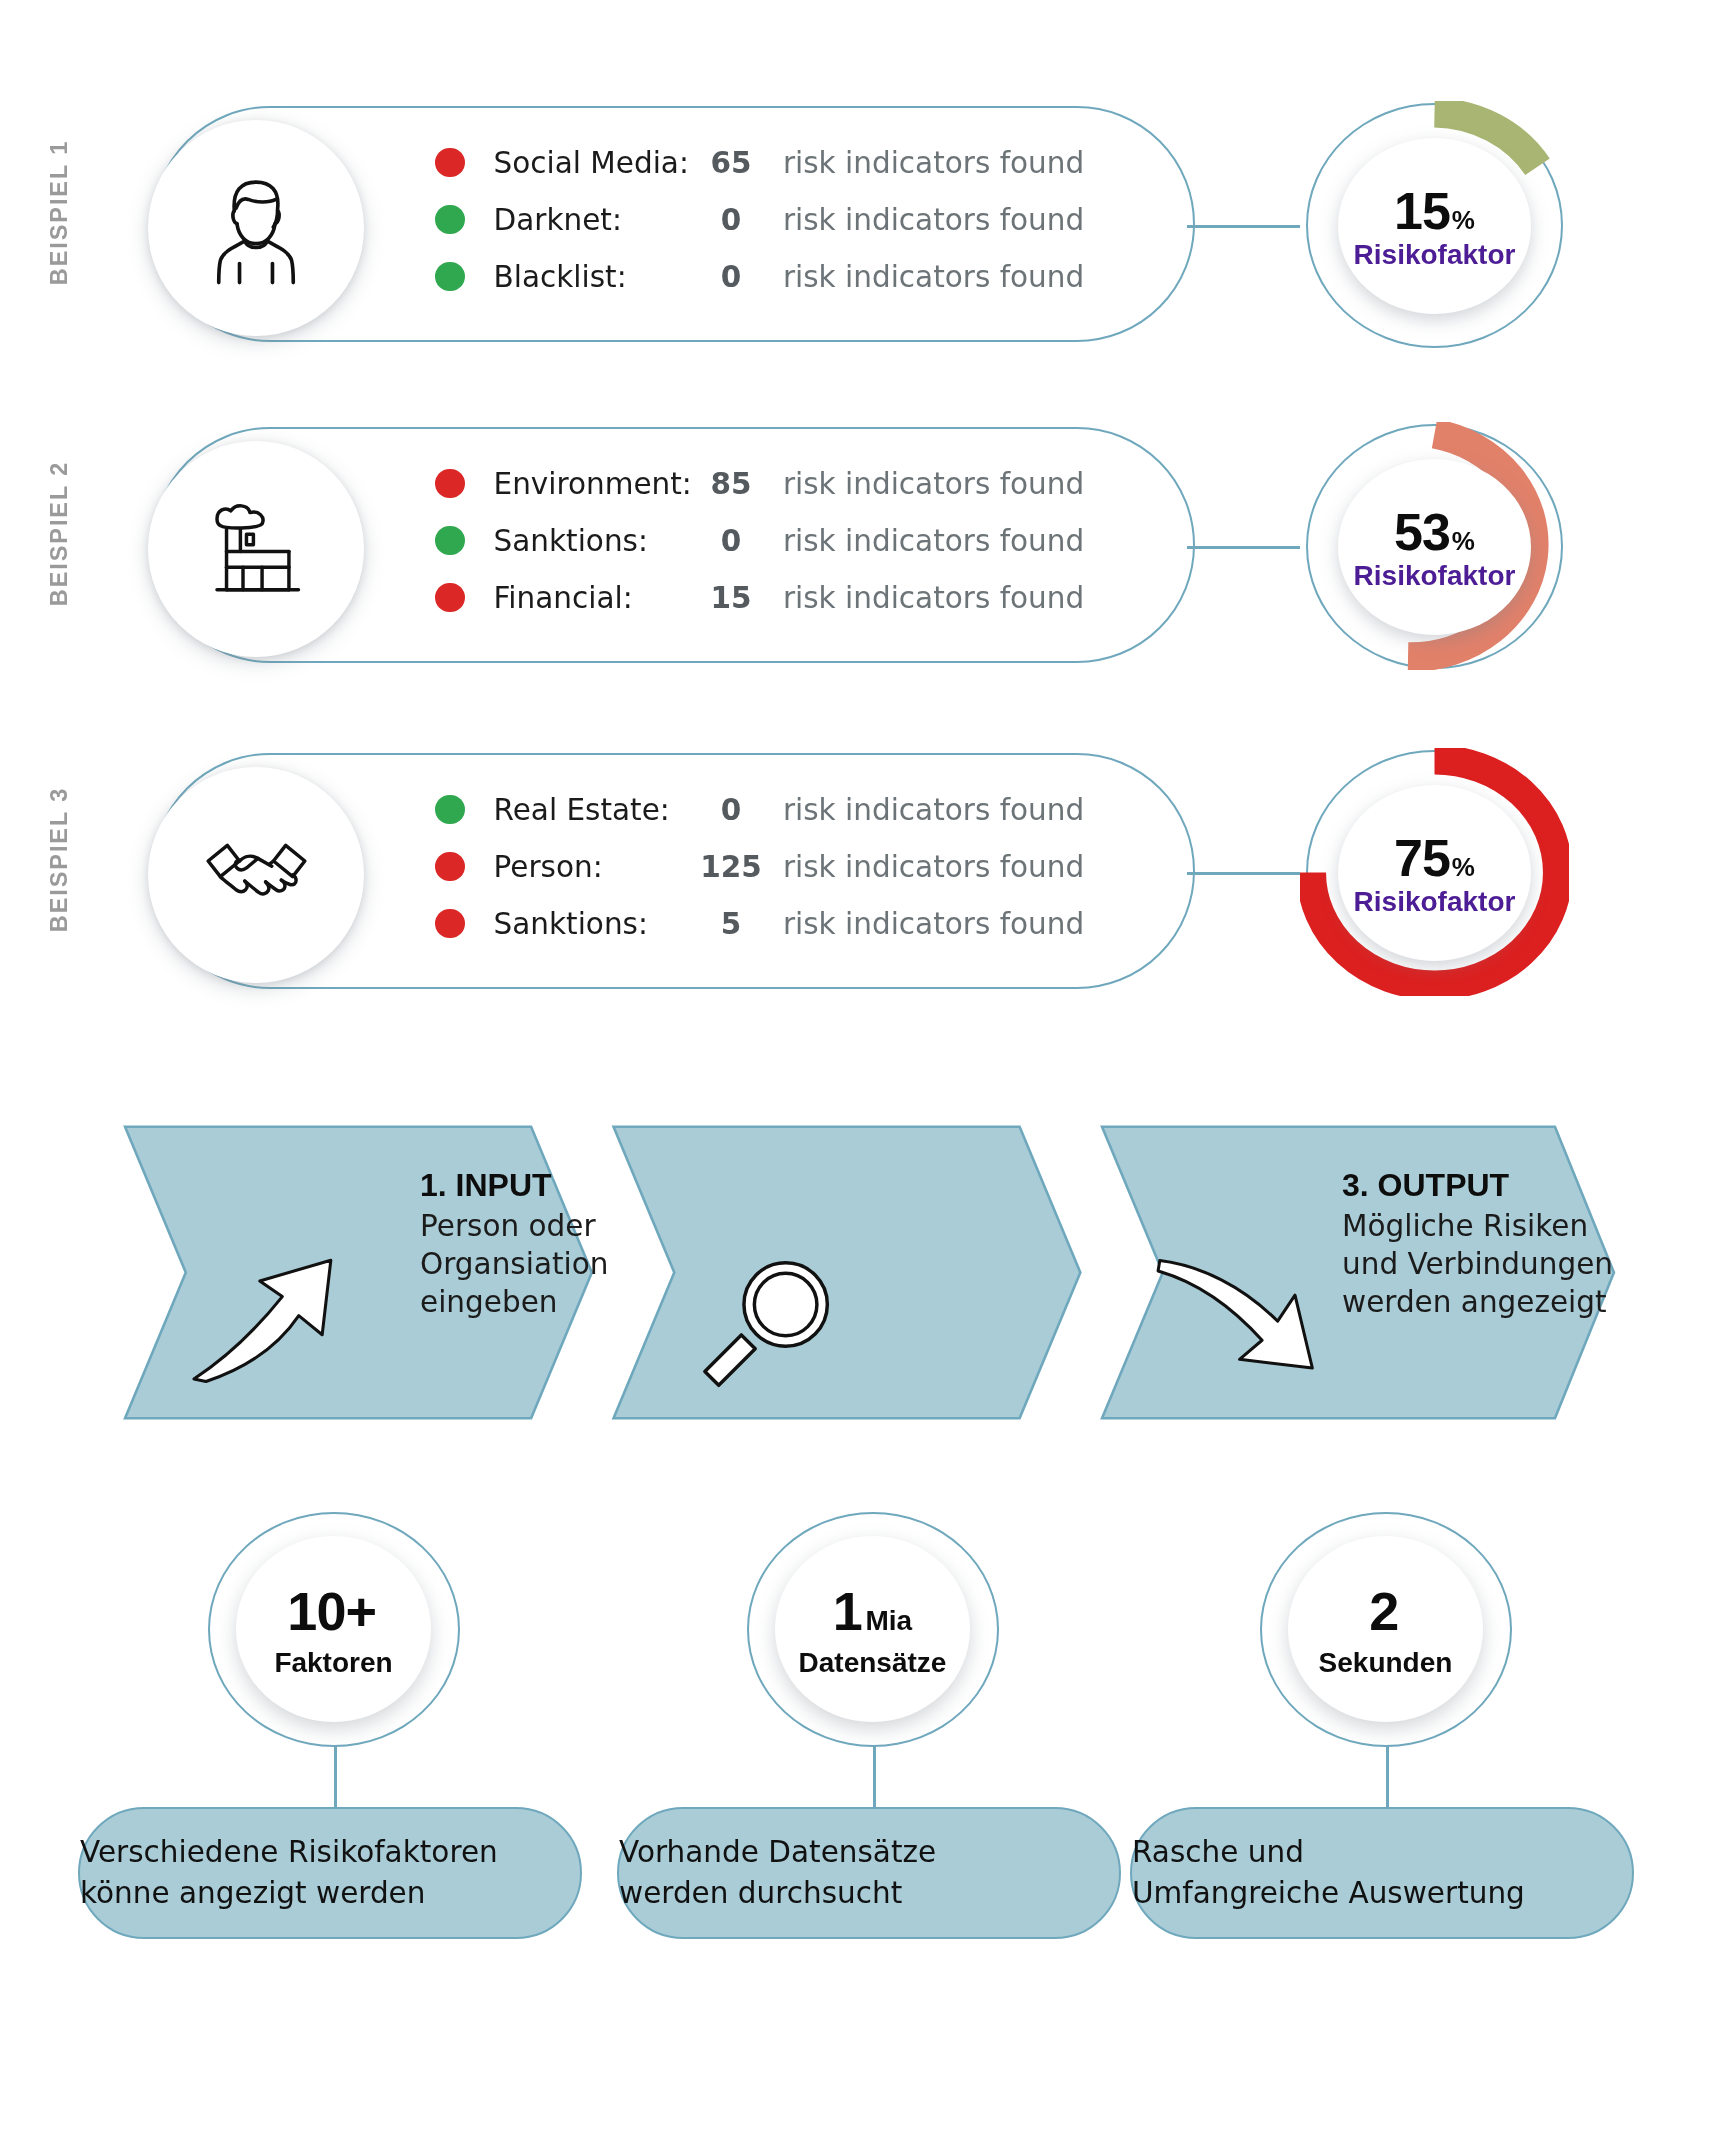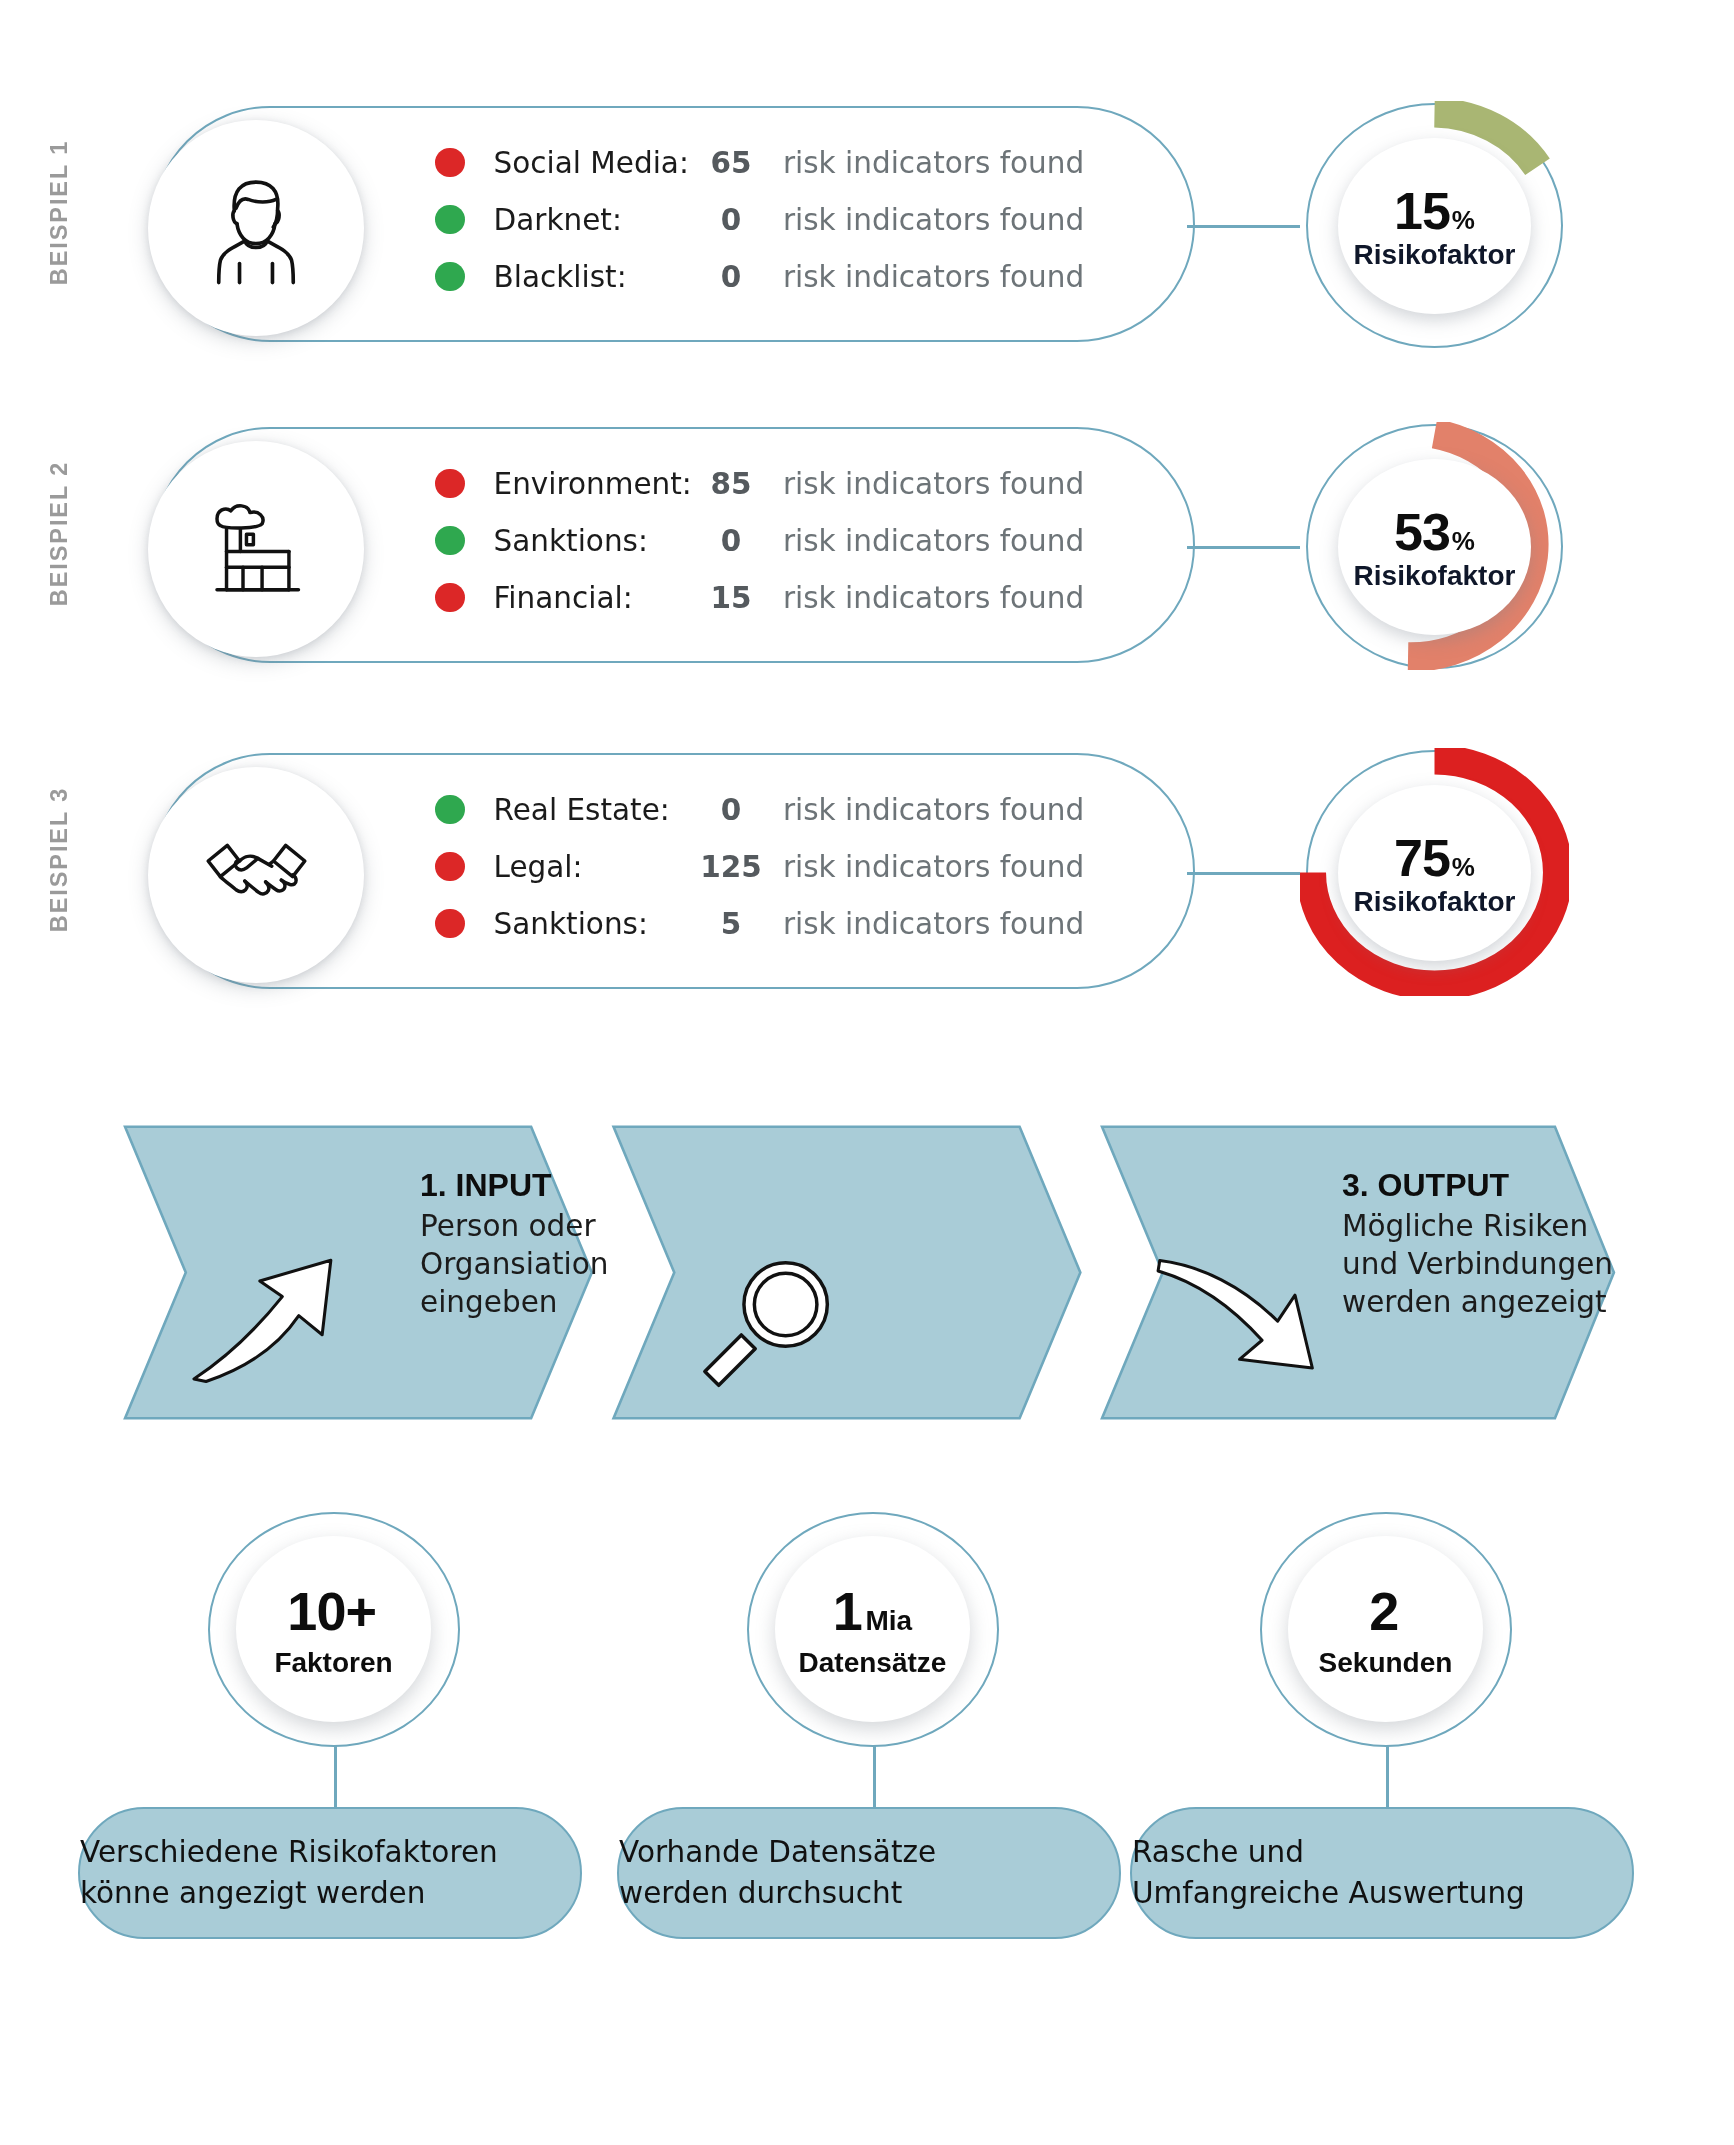--- a/index.html
+++ b/index.html
@@ -180,21 +180,21 @@
   }
   .donut-pct-sym {
     font-size: 26px;
     font-weight: 700;
     color: #0d0d0d;
     margin-left: 1.7px;
   }
   .donut-caption {
     font-size: 28px;
     font-weight: 700;
-    color: #0f172a;
+    color: #4c1d95;
     font-family: "Liberation Sans", sans-serif;
     margin-top: -1.7px;
   }
 
   
   #process-band {
     position: absolute;
     left: 122px;
     top: 1125px;
     width: 1495px;
@@ -465,21 +465,21 @@
 
     <div class="ind-table">
       <div class="ind-row">
         <span class="dot green"></span>
         <span class="ind-label">Real Estate:</span>
         <span class="ind-count">0</span>
         <span class="ind-suffix">risk indicators found</span>
       </div>
       <div class="ind-row">
         <span class="dot red"></span>
-        <span class="ind-label">Legal:</span>
+        <span class="ind-label">Person:</span>
         <span class="ind-count">125</span>
         <span class="ind-suffix">risk indicators found</span>
       </div>
       <div class="ind-row">
         <span class="dot red"></span>
         <span class="ind-label">Sanktions:</span>
         <span class="ind-count">5</span>
         <span class="ind-suffix">risk indicators found</span>
       </div>
     </div>

